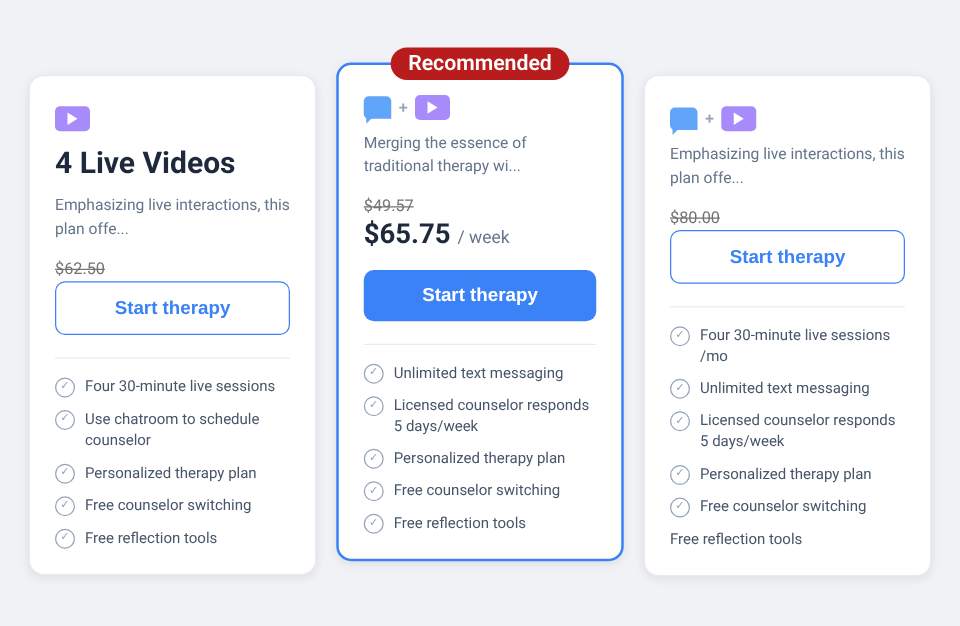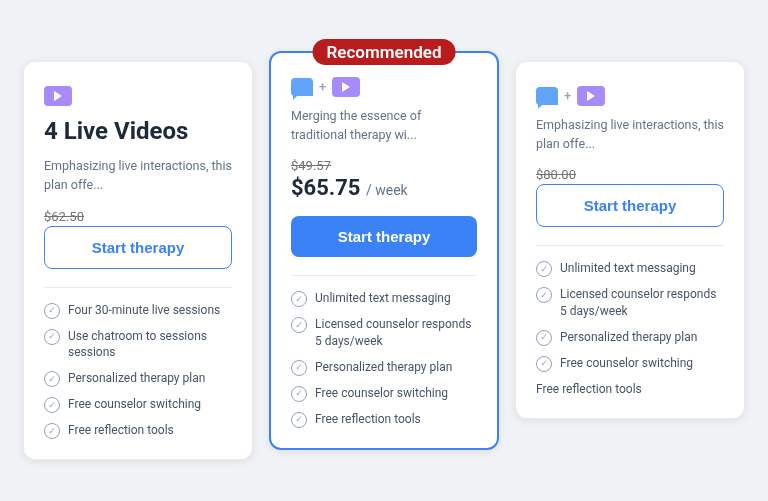--- a/index.html
+++ b/index.html
@@ -193,21 +193,21 @@
       <hr class="divider">
       <ul class="features-list">
 
       <li class="feature-item">
         <span class="check-icon"></span>
         <span>Four 30-minute live sessions</span>
       </li>
 
       <li class="feature-item">
         <span class="check-icon"></span>
-        <span>Use chatroom to sessions sessions</span>
+        <span>Use chatroom to schedule counselor</span>
       </li>
 
       <li class="feature-item">
         <span class="check-icon"></span>
         <span>Personalized therapy plan</span>
       </li>
 
       <li class="feature-item">
         <span class="check-icon"></span>
         <span>Free counselor switching</span>
@@ -268,20 +268,24 @@
         <div class="icon-chat"></div>
         <span class="plus-sign">+</span>
         <div class="icon-video"></div>
       </div>
       <div class="card-desc">Emphasizing live interactions, this plan offe...</div>
       <div class="price-old">$80.00</div>
       <button class="btn-start btn-outline">Start therapy</button>
       <hr class="divider">
       <ul class="features-list">
 
+      <li class="feature-item">
+        <span class="check-icon"></span>
+        <span>Four 30-minute live sessions /mo</span>
+      </li>
 
       <li class="feature-item">
         <span class="check-icon"></span>
         <span>Unlimited text messaging</span>
       </li>
 
       <li class="feature-item">
         <span class="check-icon"></span>
         <span>Licensed counselor responds 5 days/week</span>
       </li>

